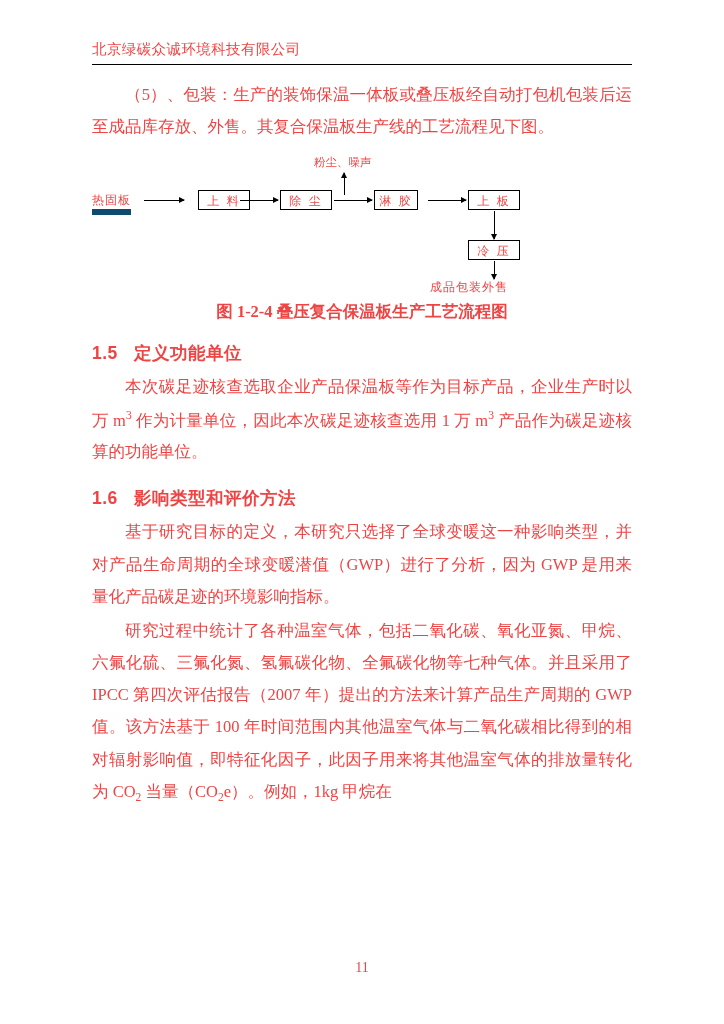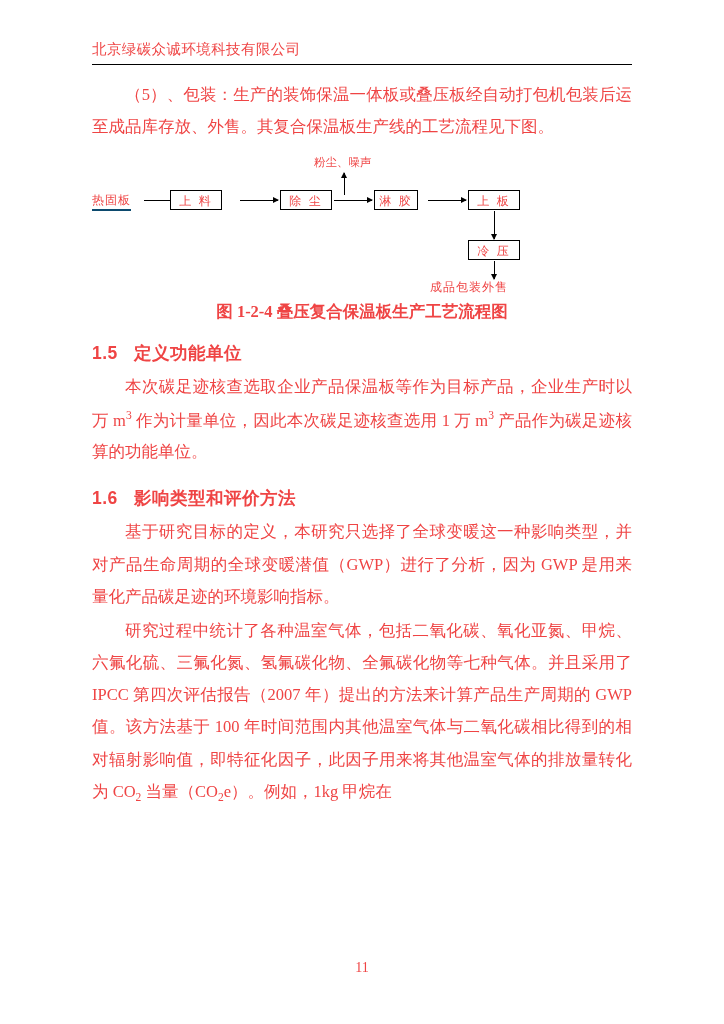--- a/index.html
+++ b/index.html
@@ -164,24 +164,24 @@
     <div class="header-rule"></div>
 
     <p class="body indent">（5）、包装：生产的装饰保温一体板或叠压板经自动打包机包装后运至成品库存放、外售。其复合保温板生产线的工艺流程见下图。</p>
 
     <div class="diagram">
 
       <div class="dg-label" style="left:222px; top:0px;">粉尘、噪声</div>
 
       <div class="dg-arrow-v up" style="left:252px; top:18px; height:22px;"></div>
 
-      <div class="dg-plain" style="left:0px; top:37px; border-bottom:2px solid #0c4a6e;">热固板</div>
+      <div class="dg-plain" style="left:0px; top:37px; border-bottom:6px solid #0c4a6e;">热固板</div>
       <div class="dg-arrow-h" style="left:52px; top:45px; width:40px;"></div>
 
-      <div class="dg-box" style="left:78px; top:35px; width:52px;">上 料</div>
+      <div class="dg-box" style="left:106px; top:35px; width:52px;">上 料</div>
       <div class="dg-arrow-h" style="left:148px; top:45px; width:38px;"></div>
 
       <div class="dg-box" style="left:188px; top:35px; width:52px;">除 尘</div>
       <div class="dg-arrow-h" style="left:242px; top:45px; width:38px;"></div>
 
       <div class="dg-box" style="left:282px; top:35px; width:44px;">淋 胶</div>
       <div class="dg-arrow-h" style="left:336px; top:45px; width:38px;"></div>
 
       <div class="dg-box" style="left:376px; top:35px; width:52px;">上 板</div>
 

